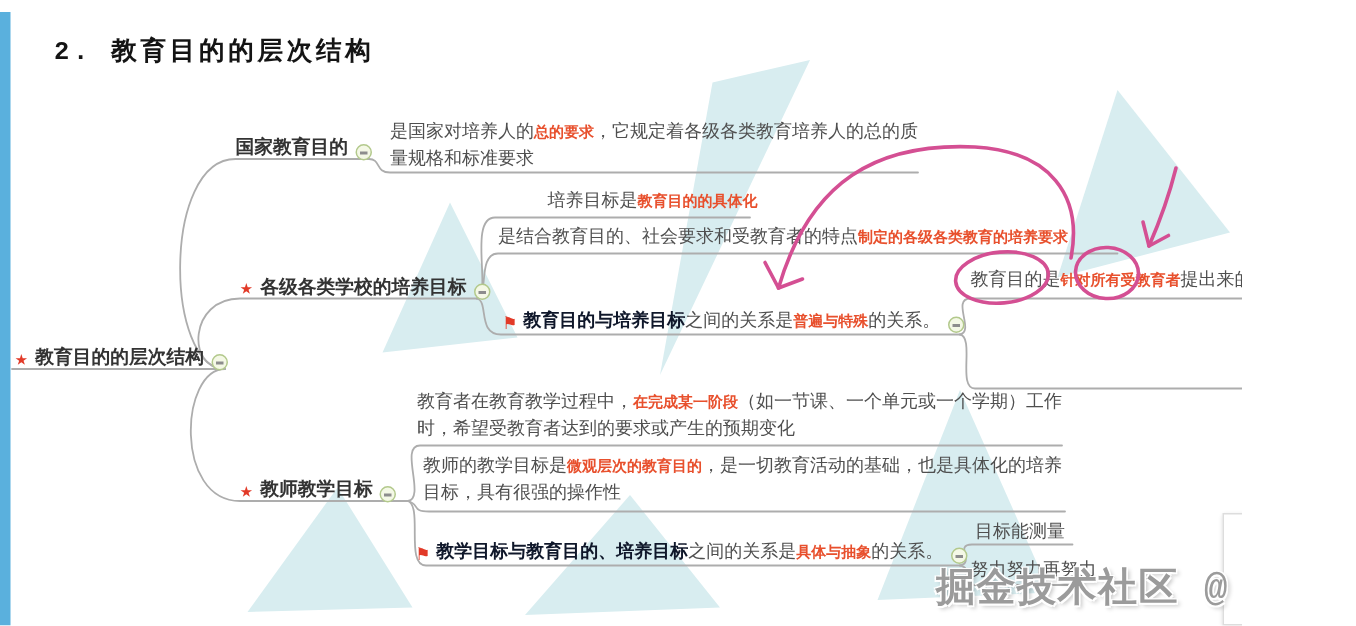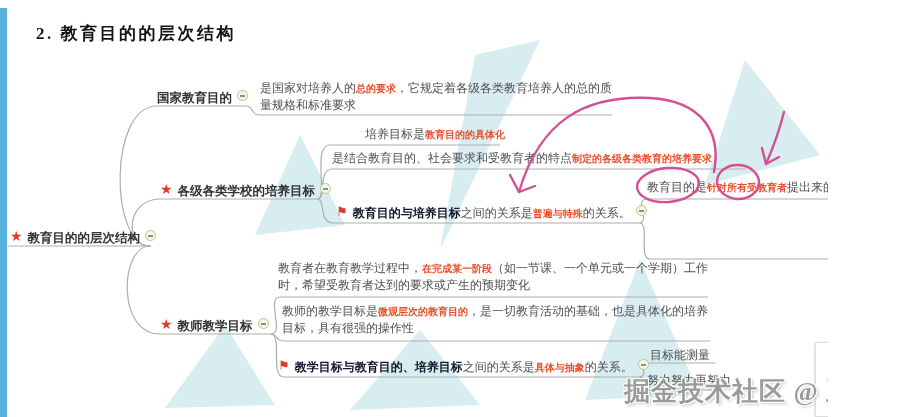--- a/index.html
+++ b/index.html
@@ -1,26 +1,26 @@
 <!DOCTYPE html>
 <html><head>
 <meta charset="utf-8">
 <style>
   html,body{margin:0;padding:0;}
   .canvas{
     position:relative;width:828px;height:417px;background:#ffffff;overflow:hidden;
-    font-family:Liberation Serif, serif;
+    font-family:Liberation Mono, monospace;
   }
   .blue-bar{position:absolute;left:0;top:8px;width:7px;height:409px;background:#5ab0dd;}
   .title{
     position:absolute;left:36px;top:22px;font-size:17px;font-weight:bold;color:#141414;
     letter-spacing:2.5px;white-space:nowrap;
   }
   svg.layer{position:absolute;left:0;top:0;pointer-events:none;}
-  .topic{position:absolute;display:flex;align-items:flex-start;gap:5px;white-space:nowrap;}
+  .topic{position:absolute;display:flex;align-items:flex-end;gap:5px;white-space:nowrap;}
   .topic-label{font-weight:bold;font-size:12.5px;color:#333;}
   .star{color:#e23a28;font-size:14px;line-height:1;}
   .flag{color:#e23a28;font-size:13px;line-height:1;}
   .minus{
     display:inline-block;width:11px;height:11px;border-radius:50%;
     background:#f4f8e6;border:1px solid #b3c98c;position:relative;box-sizing:border-box;
   }
   .minus::after{content:"";position:absolute;left:2px;right:2px;top:4px;height:1.5px;background:#8d8d8d;}
   .desc{position:absolute;font-size:12px;color:#4f4f4f;line-height:1.45;}
   .nowrap{white-space:nowrap;}

